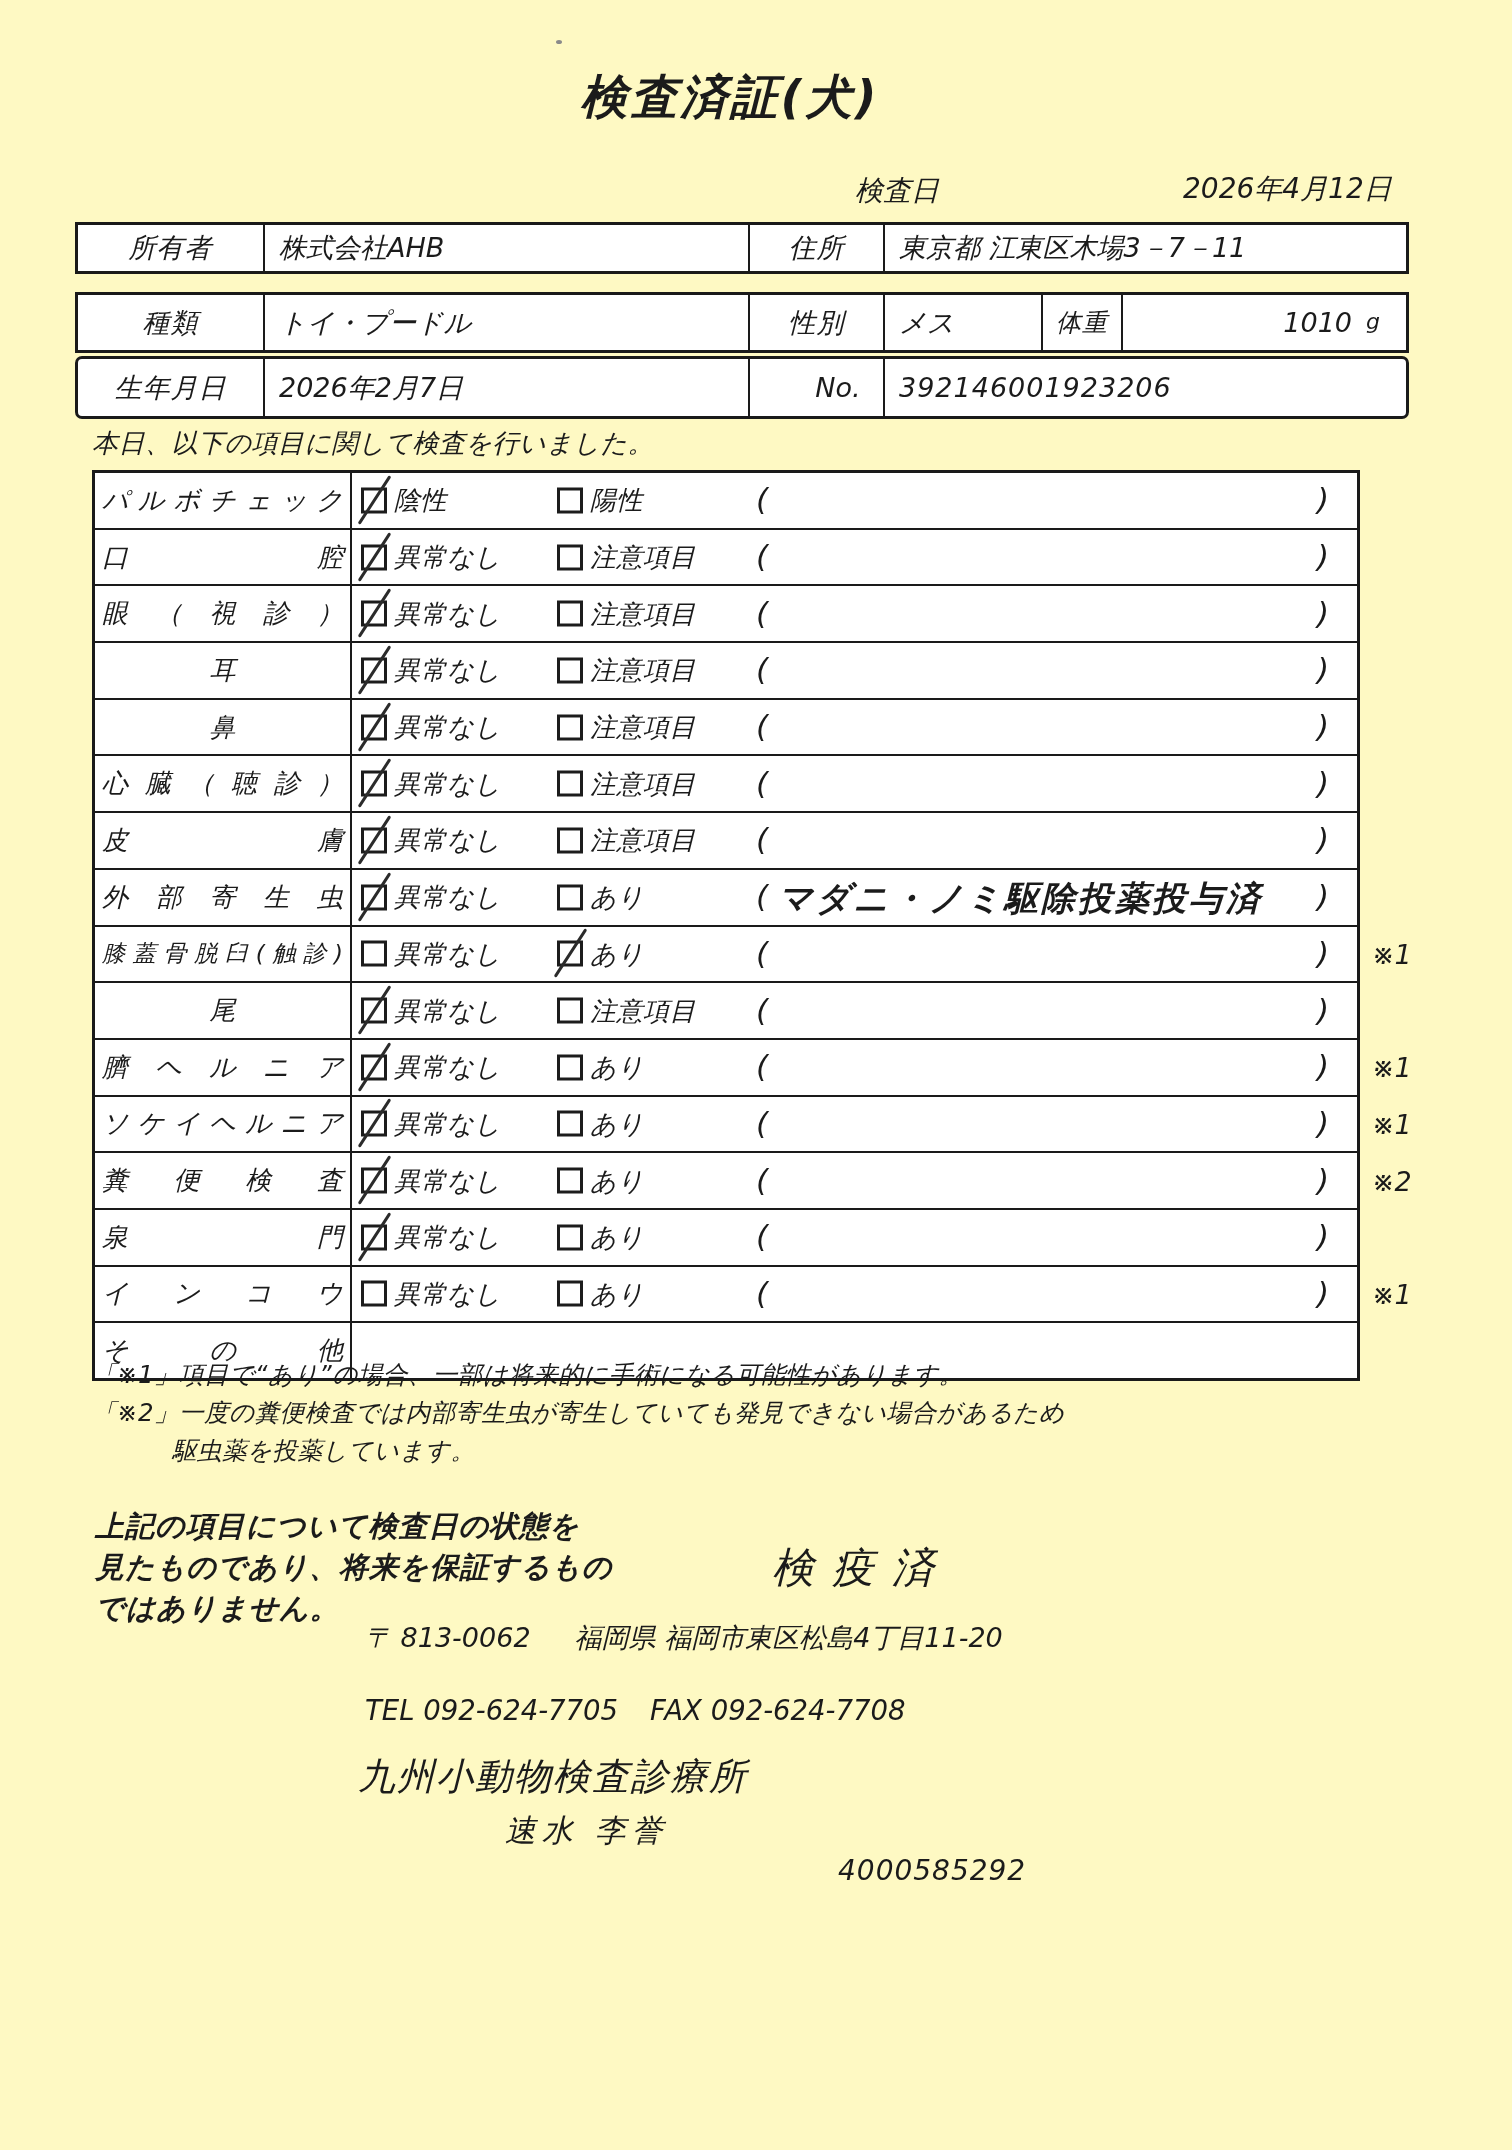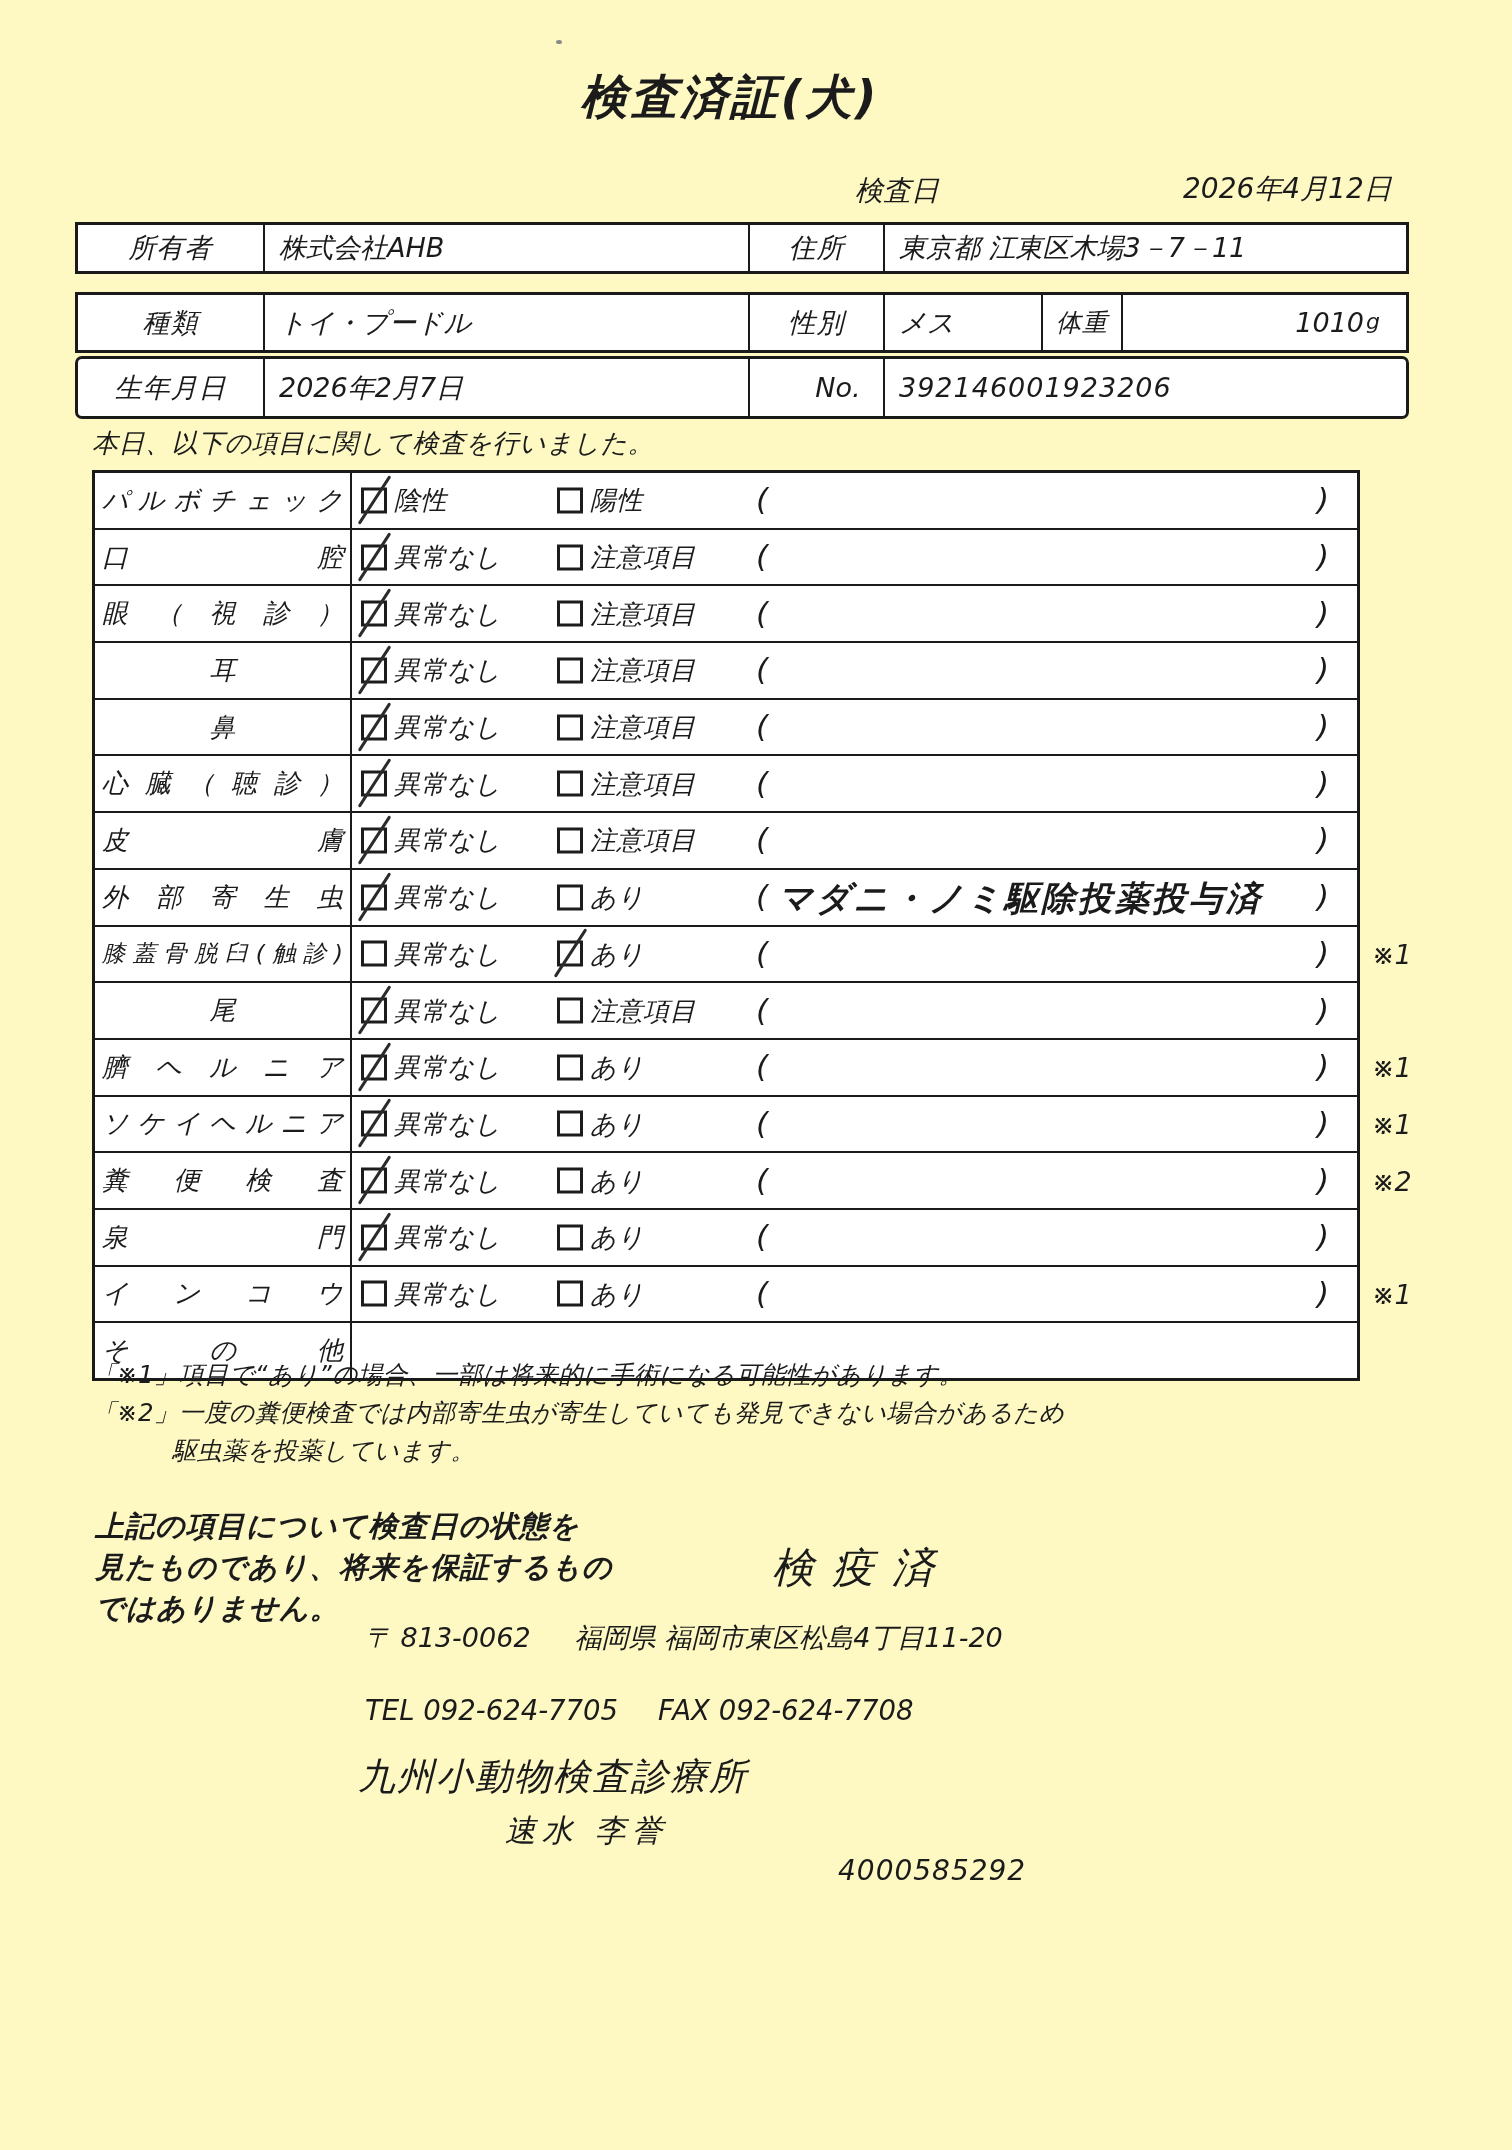--- a/index.html
+++ b/index.html
@@ -19,21 +19,21 @@
   .date-value { left:1183px; top:170px; font-size:28px; font-weight:500; }
 
   .tbl { position:absolute; display:grid; box-sizing:border-box;
     border:3px solid #1a1a1a; background:#fff; }
   .cell { box-sizing:border-box; border-left:2px solid #1a1a1a;
     display:flex; align-items:center; font-size:27px; overflow:visible; white-space:nowrap; }
   .cell:first-child { border-left:none; }
   .cell.lab { justify-content:center; letter-spacing:1px; }
   .cell.val { padding-left:14px; }
   .cell.num { justify-content:center;padding-left:43px; }
-  .cell.wval { justify-content:flex-end; padding-right:26px; gap:2px; }
+  .cell.wval { justify-content:flex-end; padding-right:26px; gap:14px; }
   .unit { font-size:22px; padding-bottom:2px; }
 
   .intro { left:92px; top:426px; font-size:26px; font-weight:500; letter-spacing:0.5px; }
 
   .chk-table { position:absolute; left:92px; top:470px; width:1268px;
     border:3px solid #1a1a1a; box-sizing:border-box; background:#fff; }
   .chk-row { position:relative; display:flex; height:54.7px; border-top:2px solid #1a1a1a; }
   .chk-row:first-child { border-top:none; }
   .chk-label { width:257px; flex:none; box-sizing:border-box; border-right:2px solid #1a1a1a;
     display:flex; align-items:center; padding:0 7px; font-size:26px; overflow:hidden; }
@@ -57,21 +57,21 @@
     font-size:27px; white-space:nowrap; }
 
   .footnote { position:absolute; font-size:24.5px; letter-spacing:0.5px; white-space:nowrap; }
   .statement { position:absolute; left:95px; top:1506px; font-size:29px;
     font-weight:600; line-height:41px; letter-spacing:1px; }
   .stamp { position:absolute; left:772px; top:1540px; font-size:42px; font-weight:500;
     letter-spacing:18px; white-space:nowrap; }
 
   .addr-line { position:absolute; left:365px; top:1620px; display:flex; gap:44px;
     font-size:27px; font-weight:500; }
-  .tel-line { position:absolute; left:365px; top:1694px; display:flex; gap:40px;
+  .tel-line { position:absolute; left:365px; top:1694px; display:flex; gap:32px;
     font-size:27.5px; font-weight:500; }
   .clinic { position:absolute; left:358px; top:1752px; font-size:37px;
     font-weight:500; letter-spacing:2px; }
   .examiner { position:absolute; left:505px; top:1810px; font-size:31px;
     font-weight:500; letter-spacing:6px; }
   .serial { position:absolute; left:838px; top:1854px; font-size:28px; letter-spacing:1px; }
 </style>
 </head>
 <body>
 

